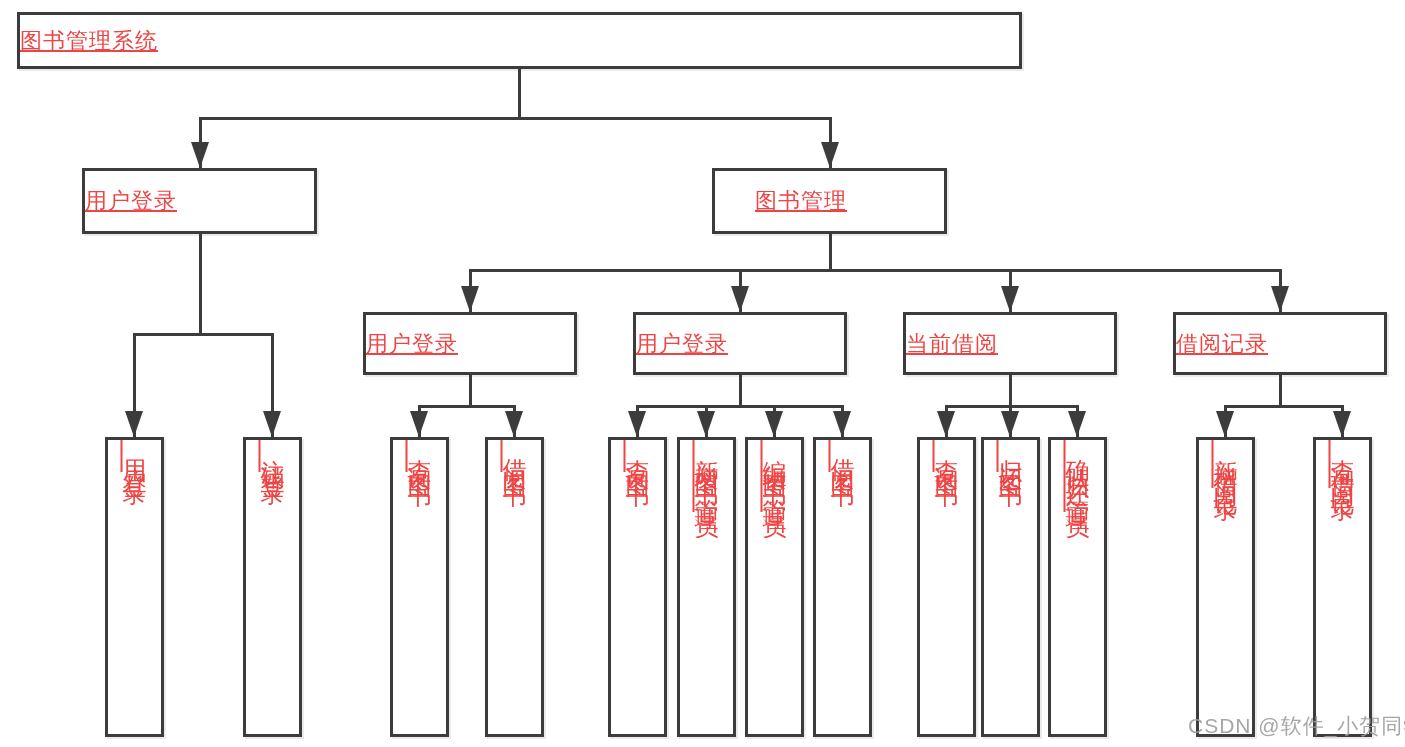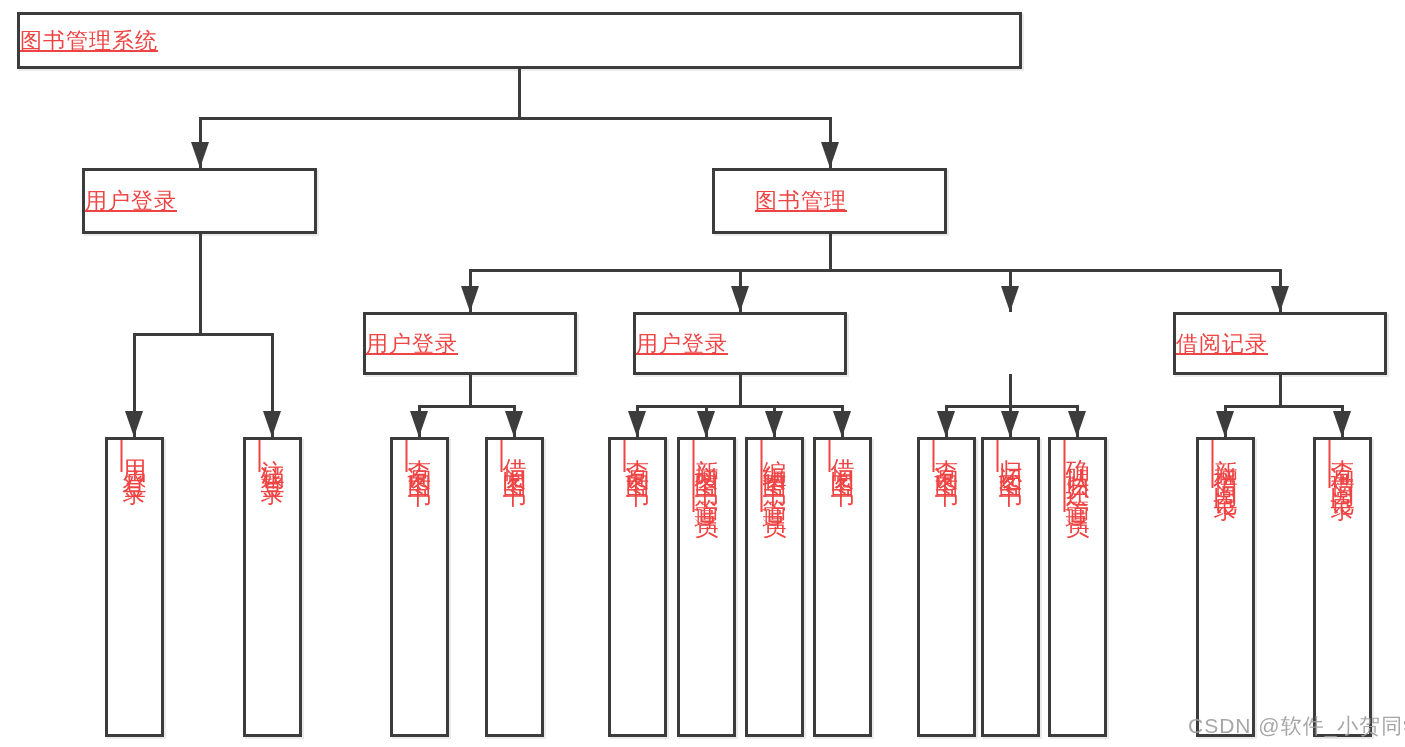--- a/index.html
+++ b/index.html
@@ -91,20 +91,23 @@
   <div class="arrow" style="left:731px;top:286px;"></div>
   <div class="arrow" style="left:1001px;top:286px;"></div>
   <div class="arrow" style="left:1271px;top:286px;"></div>
 
   <div class="box" style="left:363px;top:312px;width:214px;height:63px;">
     <span>用户登录</span>
   </div>
   <div class="box" style="left:633px;top:312px;width:214px;height:63px;">
     <span>用户登录</span>
   </div>
+  <div class="box" style="left:903px;top:312px;width:214px;height:63px;">
+    <span>当前借阅</span>
+  </div>
   <div class="box" style="left:1173px;top:312px;width:214px;height:63px;">
     <span>借阅记录</span>
   </div>
 
   <div class="line" style="left:469px;top:374px;width:3px;height:33px;"></div>
   <div class="line" style="left:418px;top:405px;width:98px;height:3px;"></div>
   <div class="line" style="left:418px;top:405px;width:3px;height:32px;"></div>
   <div class="line" style="left:513px;top:405px;width:3px;height:32px;"></div>
   <div class="arrow" style="left:410px;top:411px;"></div>
   <div class="arrow" style="left:505px;top:411px;"></div>

